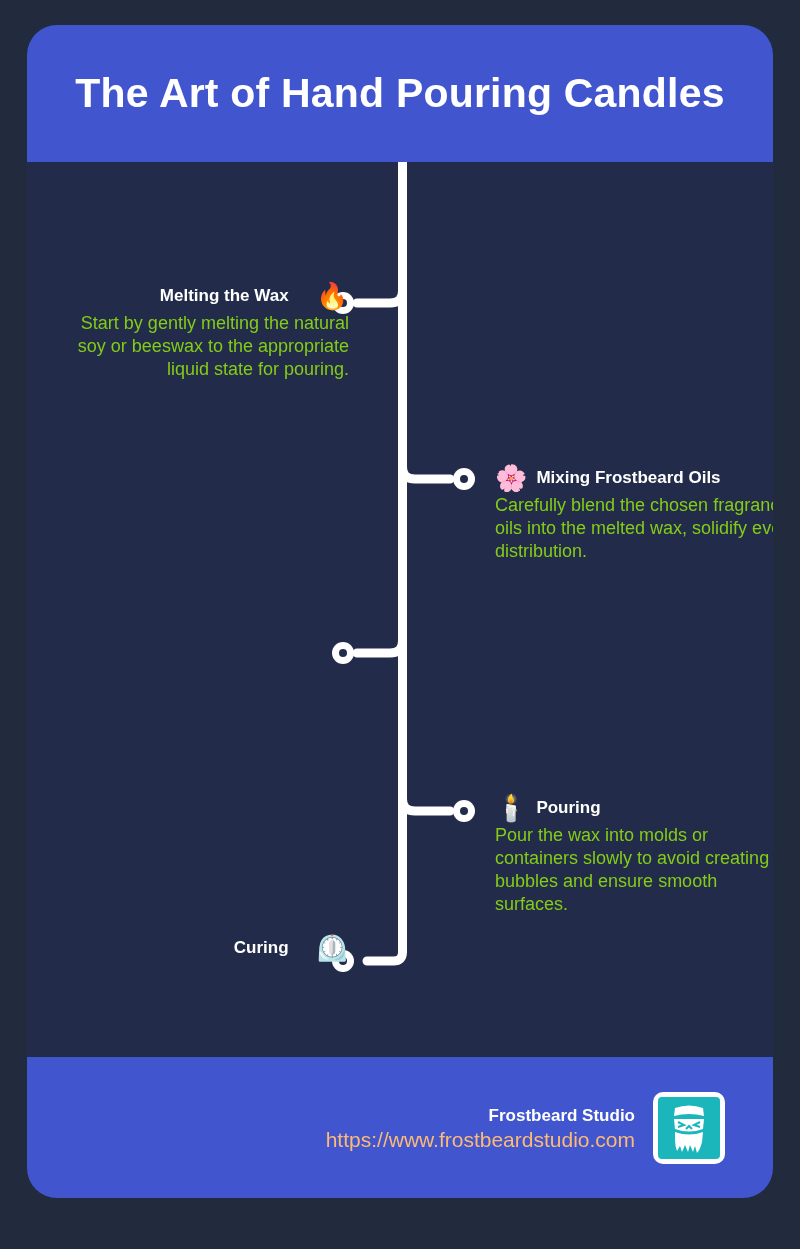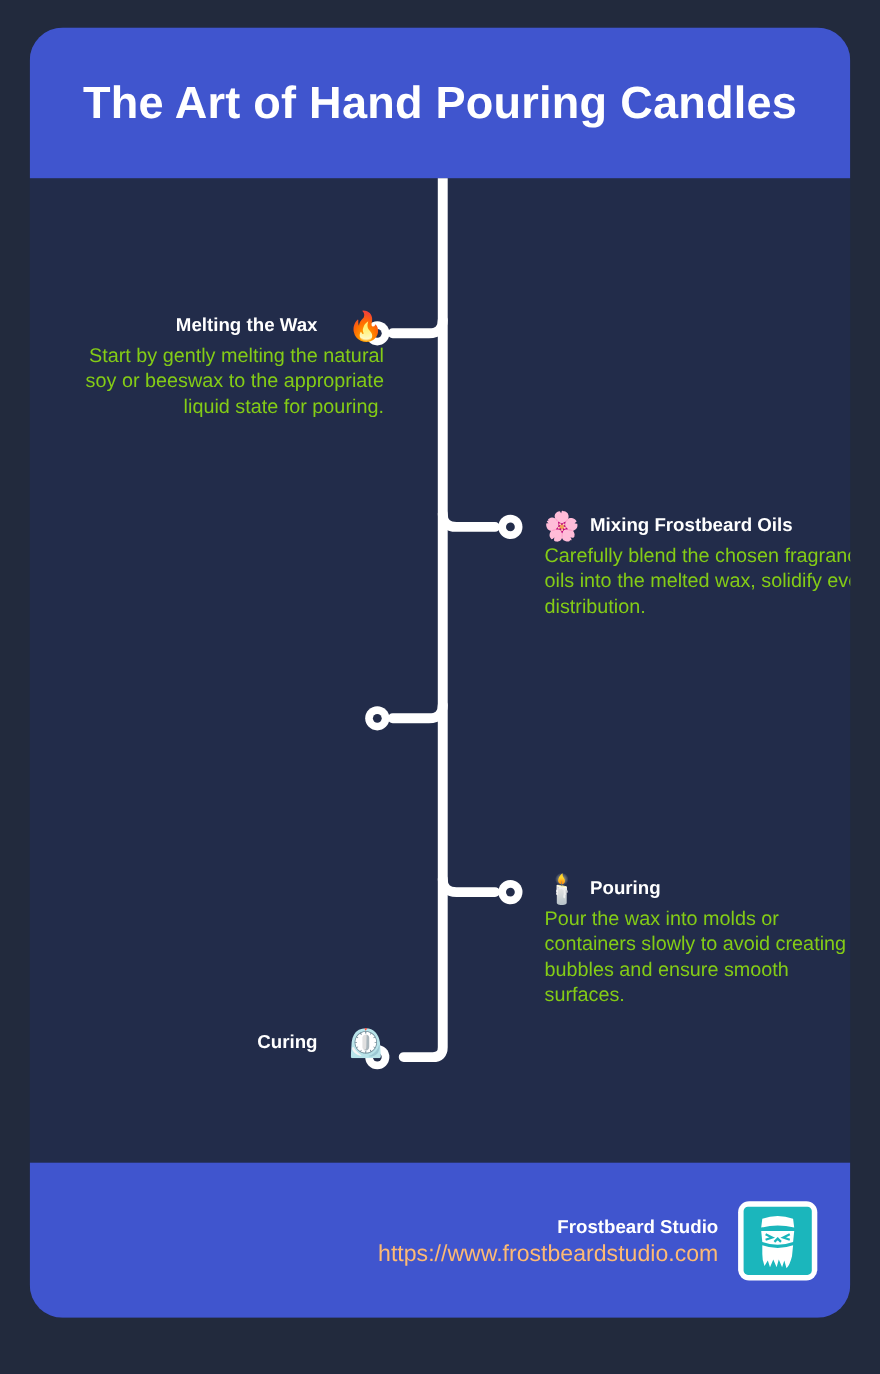--- a/index.html
+++ b/index.html
@@ -44,21 +44,21 @@
   .card-footer {
     position: absolute;
     left: 0;
     bottom: 0;
     width: 746px;
     height: 141px;
     background: #4055ce;
     display: flex;
     align-items: center;
     justify-content: flex-end;
-    padding-right: 30px;
+    padding-right: 48px;
     box-sizing: border-box;
   }
   .footer-text {
     text-align: right;
     margin-right: 18px;
   }
   .footer-brand {
     color: #ffffff;
     font-size: 17px;
     font-weight: bold;

